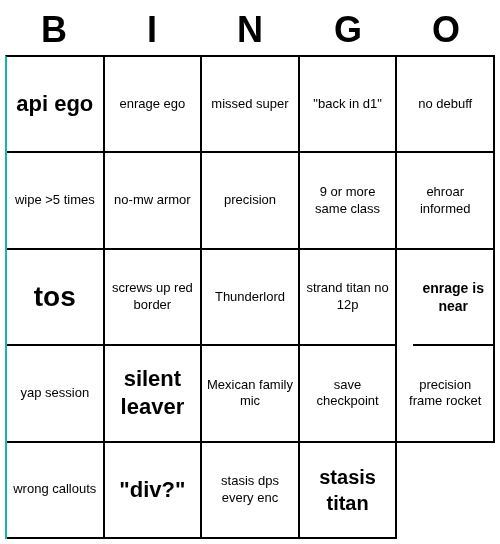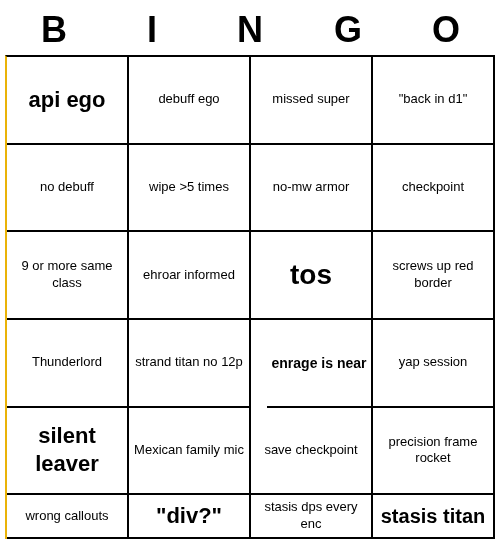--- a/index.html
+++ b/index.html
@@ -35,24 +35,24 @@
     .bingo-header-letter {
       flex: 1;
       text-align: center;
       font-size: 36px;
       font-weight: bold;
       font-family: Arial, sans-serif;
     }
 
     .bingo-grid {
       display: grid;
-      grid-template-columns: repeat(4, 1fr);
+      grid-template-columns: repeat(5, 1fr);
       grid-template-rows: repeat(5, 1fr);
       border-top: 2px solid #000;
-      border-left: 2px solid #eab308;
+      border-left: 2px solid #14b8a6;
       flex: 1;
     }
 
     .bingo-cell {
       border-right: 2px solid #000;
       border-bottom: 2px solid #000;
       display: flex;
       align-items: center;
       justify-content: center;
       text-align: center;
@@ -89,27 +89,27 @@
 <div class="bingo-container">
   <div class="bingo-header">
   <div class="bingo-header-letter">B</div>
       <div class="bingo-header-letter">I</div>
       <div class="bingo-header-letter">N</div>
       <div class="bingo-header-letter">G</div>
       <div class="bingo-header-letter">O</div>
     </div>
   <div class="bingo-grid">
   <div class="bingo-cell large-text">api ego</div>
-      <div class="bingo-cell">debuff ego</div>
+      <div class="bingo-cell">enrage ego</div>
       <div class="bingo-cell">missed super</div>
       <div class="bingo-cell">"back in d1"</div>
       <div class="bingo-cell">no debuff</div>
       <div class="bingo-cell">wipe &gt;5 times</div>
       <div class="bingo-cell">no-mw armor</div>
-      <div class="bingo-cell">checkpoint</div>
+      <div class="bingo-cell">precision</div>
       <div class="bingo-cell">9 or more same class</div>
       <div class="bingo-cell">ehroar informed</div>
       <div class="bingo-cell xlarge-text">tos</div>
       <div class="bingo-cell">screws up red border</div>
       <div class="bingo-cell">Thunderlord</div>
       <div class="bingo-cell">strand titan no 12p</div>
       <div class="bingo-cell enrage">enrage is near</div>
       <div class="bingo-cell">yap session</div>
       <div class="bingo-cell large-text">silent leaver</div>
       <div class="bingo-cell">Mexican family mic</div>

